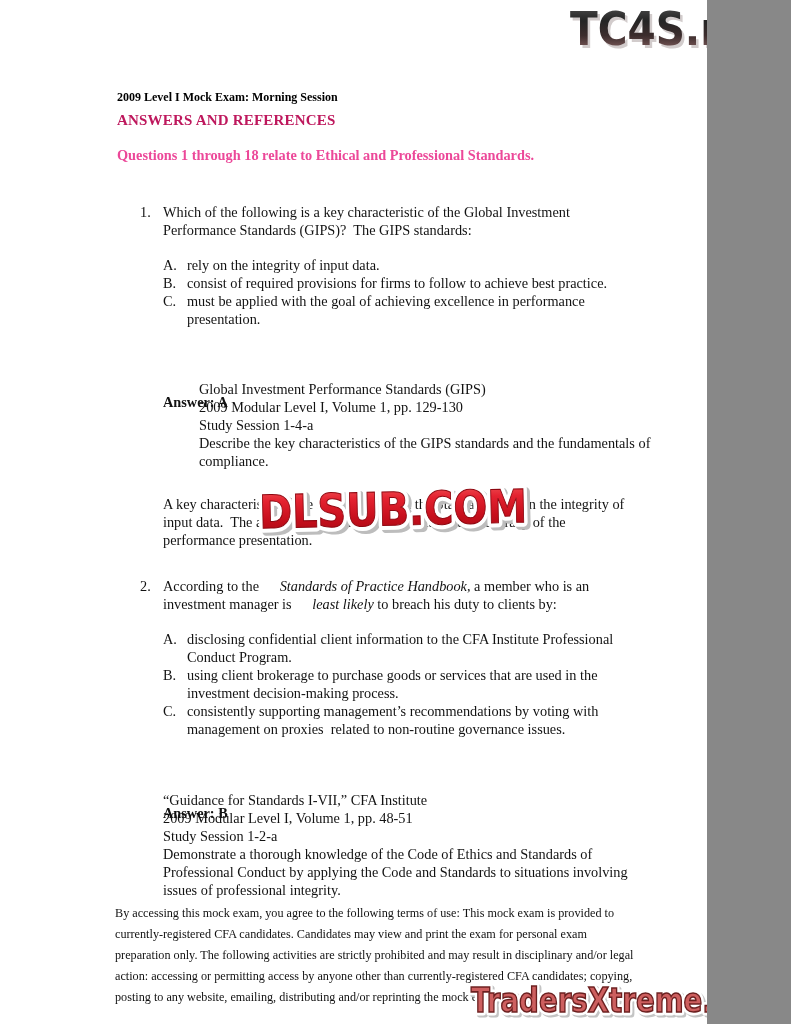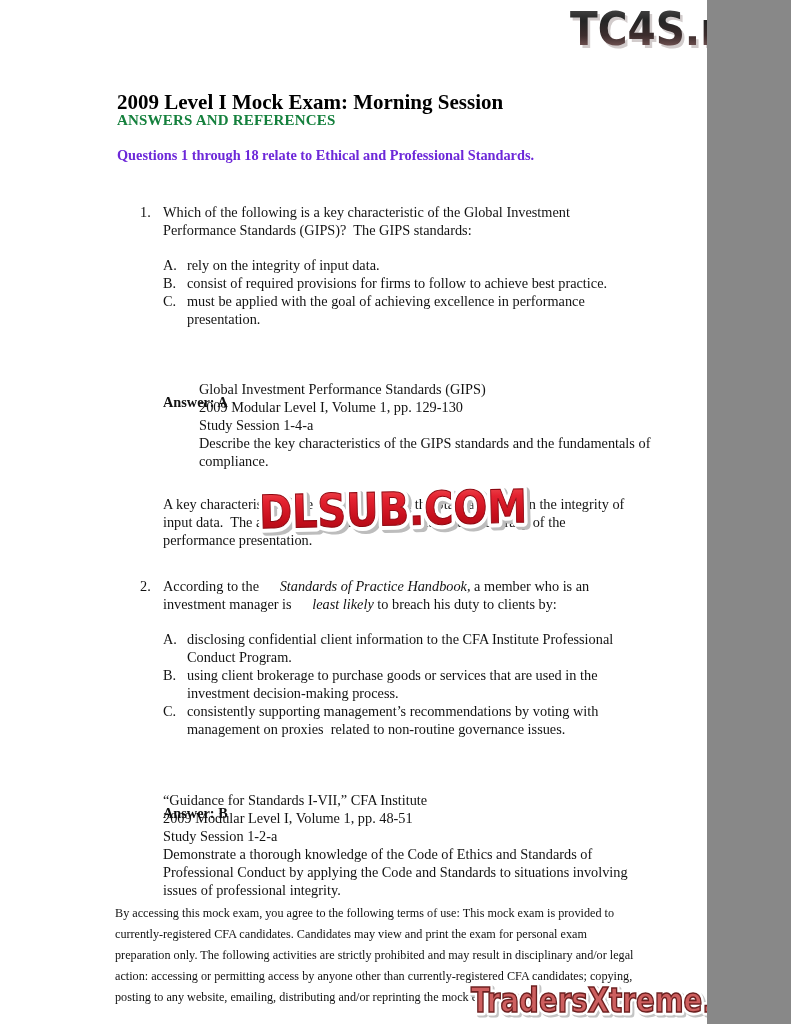--- a/index.html
+++ b/index.html
@@ -8,23 +8,23 @@
     width:707px;height:1024px;
     background:#ffffff;
     font-family:"Liberation Serif","DejaVu Serif",serif;
     color:#121212;
     overflow:hidden;
   }
   .abs{position:absolute;}
   .pre{white-space:pre-wrap;}
   .body-text{font-size:14.3px;line-height:18px;}
   .bold{font-weight:bold;margin-top:48px;}
-  .page-title{left:117px;top:90px;font-size:21px;font-weight:bold;color:#000;}
-  .subtitle{left:117px;top:112px;font-size:15px;font-weight:bold;color:#15803d;letter-spacing:.2px;}
-  .section-note{left:117px;top:147px;font-size:14.3px;font-weight:bold;color:#6d28d9;}
+  .page-title{left:117px;top:90px;font-size:12px;font-weight:bold;color:#000;}
+  .subtitle{left:117px;top:112px;font-size:15px;font-weight:bold;color:#be185d;letter-spacing:.2px;}
+  .section-note{left:117px;top:147px;font-size:14.3px;font-weight:bold;color:#ec4899;}
   .qblock{display:flex;}
   .qnum{width:23px;flex:0 0 23px;}
   .qtext{width:540px;}
   .opt-row{display:flex;}
   .opt-letter{width:24px;flex:0 0 24px;}
   .opt-text{width:520px;}
   .q1{left:140px;top:203px;}
   .q1-options{left:163px;top:256px;}
   .ans1{left:163px;top:345px;}
   .ref1{left:163px;top:380px;width:560px;margin-left:36px;}

